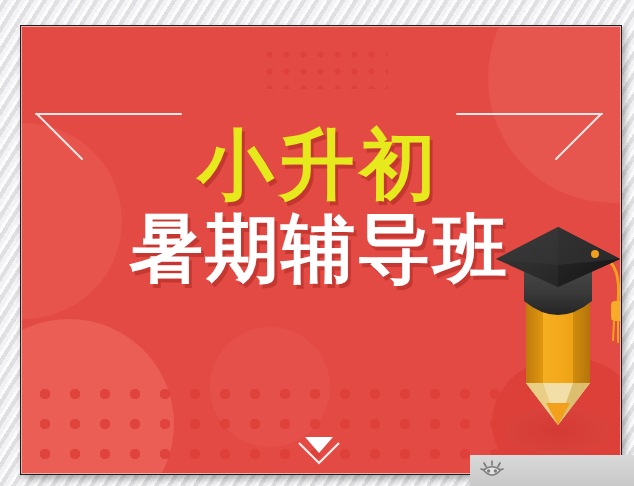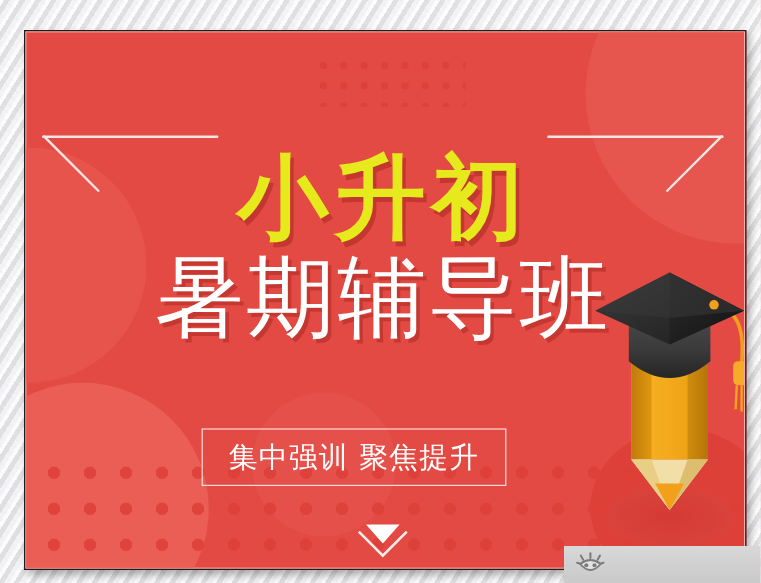--- a/index.html
+++ b/index.html
@@ -74,21 +74,21 @@
   #headline{position:absolute;left:0;top:100px;width:594px;text-align:center;pointer-events:none;}
   .line1{
     font-size:76px;line-height:1.0;font-weight:bold;
     color:#e6ea1d;
     letter-spacing:5px;
     text-shadow:3px 4px 0 rgba(150,25,20,.40);
     font-family:"DejaVu Sans","Liberation Sans",sans-serif;
   }
   .line2{
     margin-top:8px;
-    font-size:74px;line-height:1.0;font-weight:normal;
+    font-size:74px;line-height:1.0;font-weight:bold;
     color:#ffffff;
     letter-spacing:2px;
     text-shadow:3px 4px 0 rgba(150,25,20,.38);
     font-family:"DejaVu Sans","Liberation Sans",sans-serif;
   }
 
   
   #subtitle-box{
     position:absolute;left:146px;top:330px;width:252px;height:46px;
     border:1.6px solid rgba(255,255,255,.80);
@@ -142,23 +142,20 @@
       <div class="bracket br-right">
         <div class="bar"></div>
           <div class="diag"></div>
       </div>
 
       <div id="headline">
         <div class="line1">小升初</div>
         <div class="line2">暑期辅导班</div>
       </div>
 
-      <div id="subtitle-box">
-        <span id="subtitle-text">集中强训 聚焦提升</span>
-      </div>
 
       <svg id="arrow" viewBox="0 0 50 36">
         <polygon points="11,6 39,6 25,22" fill="#ffffff"></polygon>
         <polyline points="5,12 25,32 45,12" fill="none" stroke="#ffffff" stroke-width="2.2" opacity="0.9"></polyline>
       </svg>
 
       <svg id="pencil" viewBox="0 0 140 250">
         <defs>
           <linearGradient id="gBodyL" x1="0" y1="0" x2="1" y2="0">
             <stop offset="0%" stop-color="#c07a0c"></stop>

